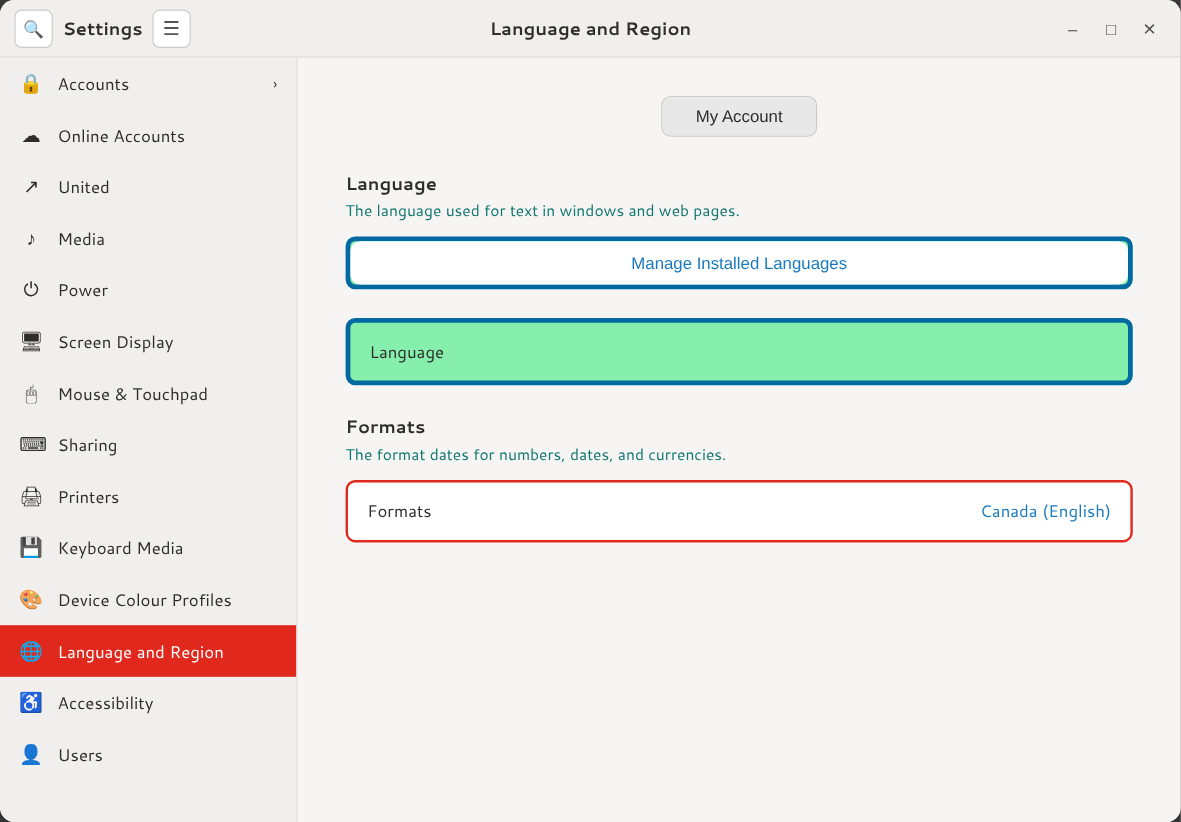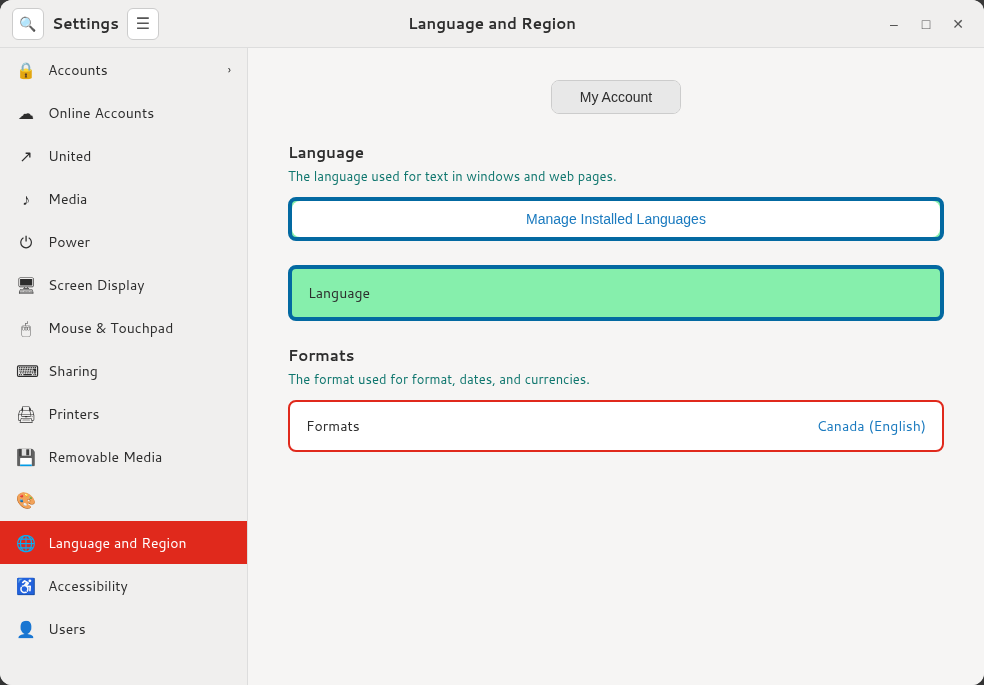--- a/index.html
+++ b/index.html
@@ -279,24 +279,25 @@
         <div class="sidebar-item">
           <span class="icon">⌨</span>
           <span>Sharing</span>
         </div>
         <div class="sidebar-item">
           <span class="icon">🖨</span>
           <span>Printers</span>
         </div>
         <div class="sidebar-item">
           <span class="icon">💾</span>
-          <span>Removable Media</span>
+          <span>Keyboard Media</span>
         </div>
         <div class="sidebar-item">
           <span class="icon">🎨</span>
+          <span>Device Colour Profiles</span>
         </div>
         <div class="sidebar-item active">
           <span class="icon">🌐</span>
           <span>Language and Region</span>
         </div>
         <div class="sidebar-item">
           <span class="icon">♿</span>
           <span>Accessibility</span>
         </div>
         <div class="sidebar-item">
@@ -321,21 +322,21 @@
         </div>
         <div class="card">
           <div class="card-row">
             <span class="row-label">Language</span>
           </div>
         </div>
       </div>
 
       <div class="section-block">
         <div class="section-title">Formats</div>
-        <div class="section-desc">The format used for format, dates, and currencies.</div>
+        <div class="section-desc">The format dates for numbers, dates, and currencies.</div>
         <div class="formats-card">
           <div class="card-row">
             <span class="row-label">Formats</span>
             <span class="row-value">Canada (English)</span>
           </div>
         </div>
       </div>
     </div>
   </div>
 </div>

